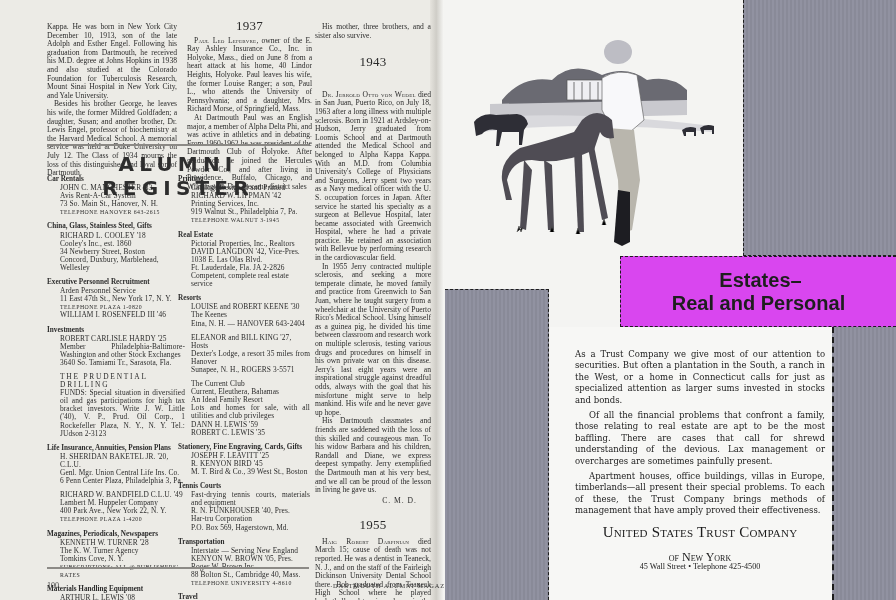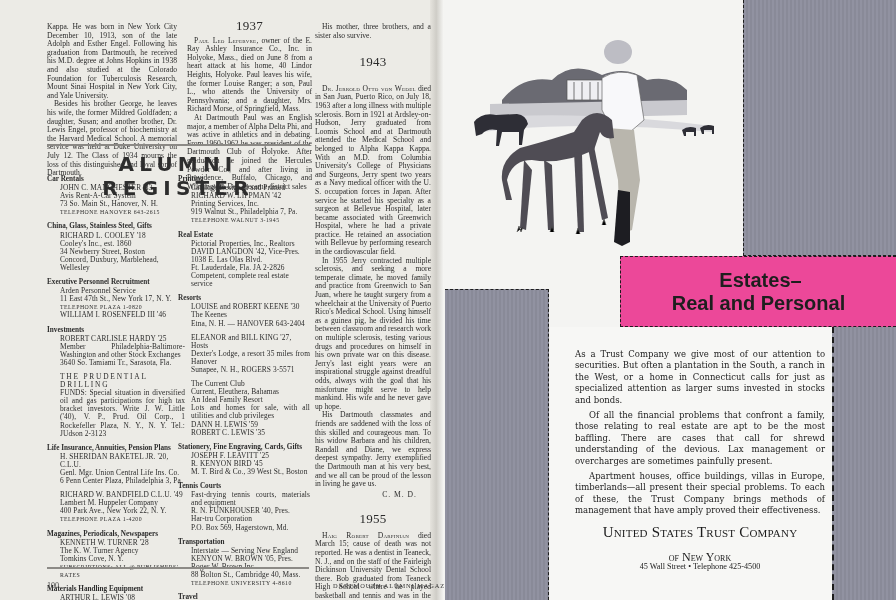--- a/index.html
+++ b/index.html
@@ -46,21 +46,21 @@
 
   
   .gray-block { position: absolute; background: #8d8e9d;
       background-image: repeating-linear-gradient(90deg, rgba(255,255,255,.04) 0 2px, rgba(0,0,0,.03) 2px 4px); }
   .gray-top-right { left: 743px; top: 0; width: 153px; height: 256px; border-left: 1.5px dashed #1d1d1d; border-bottom: 1.5px dashed #1d1d1d; }
   .gray-bottom-left { left: 445px; top: 289px; width: 104px; height: 311px; border-top: 1.5px dashed #1d1d1d; border-right: 1.5px dashed #1d1d1d; }
   .gray-bottom-right { left: 832px; top: 327px; width: 64px; height: 273px; border-left: 2px dashed #1d1d1d; }
 
   .illustration { position: absolute; left: 462px; top: 20px; width: 260px; height: 250px; }
 
-  .headline-box { position: absolute; left: 620px; top: 256px; width: 276px; height: 71px; background: #ec4899;
+  .headline-box { position: absolute; left: 620px; top: 256px; width: 276px; height: 71px; background: #d946ef;
       border: 1.5px dashed #1d1d1d; border-right: none; display: flex; flex-direction: column; align-items: center; justify-content: center; }
   .headline-box div { font-family: "Liberation Sans", "DejaVu Sans", sans-serif; font-weight: bold; font-size: 20px; line-height: 23px; color: #1e1e1e; }
   .headline-box .l1 { padding-left: 4px; }
 
   .ad-panel { position: absolute; left: 550px; top: 327px; width: 282px; height: 273px; background: #f7f7f5; }
   .ad-body { position: absolute; left: 575px; top: 349px; width: 250px; font-family: "DejaVu Serif", "Liberation Serif", serif; font-size: 8.5px; line-height: 11.4px; color: #222; text-align: justify; }
   .ad-body p { text-indent: 14px; margin-bottom: 4px; }
   .ad-body p.first { text-indent: 0; }
   .brand { position: absolute; left: 575px; top: 524px; width: 250px; text-align: center; font-family: "Liberation Serif", serif; font-size: 15px; color: #1c1c1c; letter-spacing: .2px; font-variant: small-caps; }
   .brand-sub { position: absolute; left: 575px; top: 550px; width: 250px; text-align: center; font-size: 12px; font-variant: small-caps; color: #222; }
@@ -80,21 +80,21 @@
   </div>
 
   <div class="obit col-b">
     <div class="year">1937</div>
     <p><span class="sc">Paul Leo Lefebvre</span><span>, owner of the E. Ray Ashley Insurance Co., Inc. in Holyoke, Mass., died on June 8 from a heart attack at his home, 40 Lindor Heights, Holyoke. Paul leaves his wife, the former Louise Ranger; a son, Paul L., who attends the University of Pennsylvania; and a daughter, Mrs. Richard Morse, of Springfield, Mass.</span></p>
     <p>At Dartmouth Paul was an English major, a member of Alpha Delta Phi, and was active in athletics and in debating. From 1960-1962 he was president of the Dartmouth Club of Holyoke. After graduation he joined the Hercules Powder Co., and after living in Providence, Buffalo, Chicago, and Wilmington, Del., became district sales</p>
   </div>
 
   <div class="obit col-c">
     <p>His mother, three brothers, and a sister also survive.</p>
-    <div class="year" style="margin-top:18px;margin-bottom:18px">1943</div>
+    <div class="year" style="margin-top:18px;margin-bottom:24px">1943</div>
     <p><span class="sc">Dr. Jerrold Otto von Wedel</span><span> died in San Juan, Puerto Rico, on July 18, 1963 after a long illness with multiple sclerosis. Born in 1921 at Ardsley-on-Hudson, Jerry graduated from Loomis School and at Dartmouth attended the Medical School and belonged to Alpha Kappa Kappa. With an M.D. from Columbia University's College of Physicians and Surgeons, Jerry spent two years as a Navy medical officer with the U. S. occupation forces in Japan. After service he started his specialty as a surgeon at Bellevue Hospital, later became associated with Greenwich Hospital, where he had a private practice. He retained an association with Bellevue by performing research in the cardiovascular field.</span></p>
     <p>In 1955 Jerry contracted multiple sclerosis, and seeking a more temperate climate, he moved family and practice from Greenwich to San Juan, where he taught surgery from a wheelchair at the University of Puerto Rico's Medical School. Using himself as a guinea pig, he divided his time between classroom and research work on multiple sclerosis, testing various drugs and procedures on himself in his own private war on this disease. Jerry's last eight years were an inspirational struggle against dreadful odds, always with the goal that his misfortune might serve to help mankind. His wife and he never gave up hope.</p>
     <p>His Dartmouth classmates and friends are saddened with the loss of this skilled and courageous man. To his widow Barbara and his children, Randall and Diane, we express deepest sympathy. Jerry exemplified the Dartmouth man at his very best, and we all can be proud of the lesson in living he gave us.</p>
     <div class="sig">C. M. D.</div>
     <div class="year" style="margin-top:16px;margin-bottom:8px">1955</div>
     <p><span class="sc">Haig Robert Darpinian</span><span> died March 15; cause of death was not reported. He was a dentist in Teaneck, N. J., and on the staff of the Fairleigh Dickinson University Dental School there. Bob graduated from Teaneck High School where he played basketball and tennis and was in the National Honor Society. He started at Dartmouth and later switched to Temple University in Philadelphia. After graduation he entered the Army for two years, serving in the medical department. After service he attended the Fairleigh Dickinson Dental School, graduating in 1961 as second highest in his class. He was elected to Omicron Kappa Upsilon, the honorary dental society.</span></p>
 
   </div>
 
   <div class="top-rule"></div>

